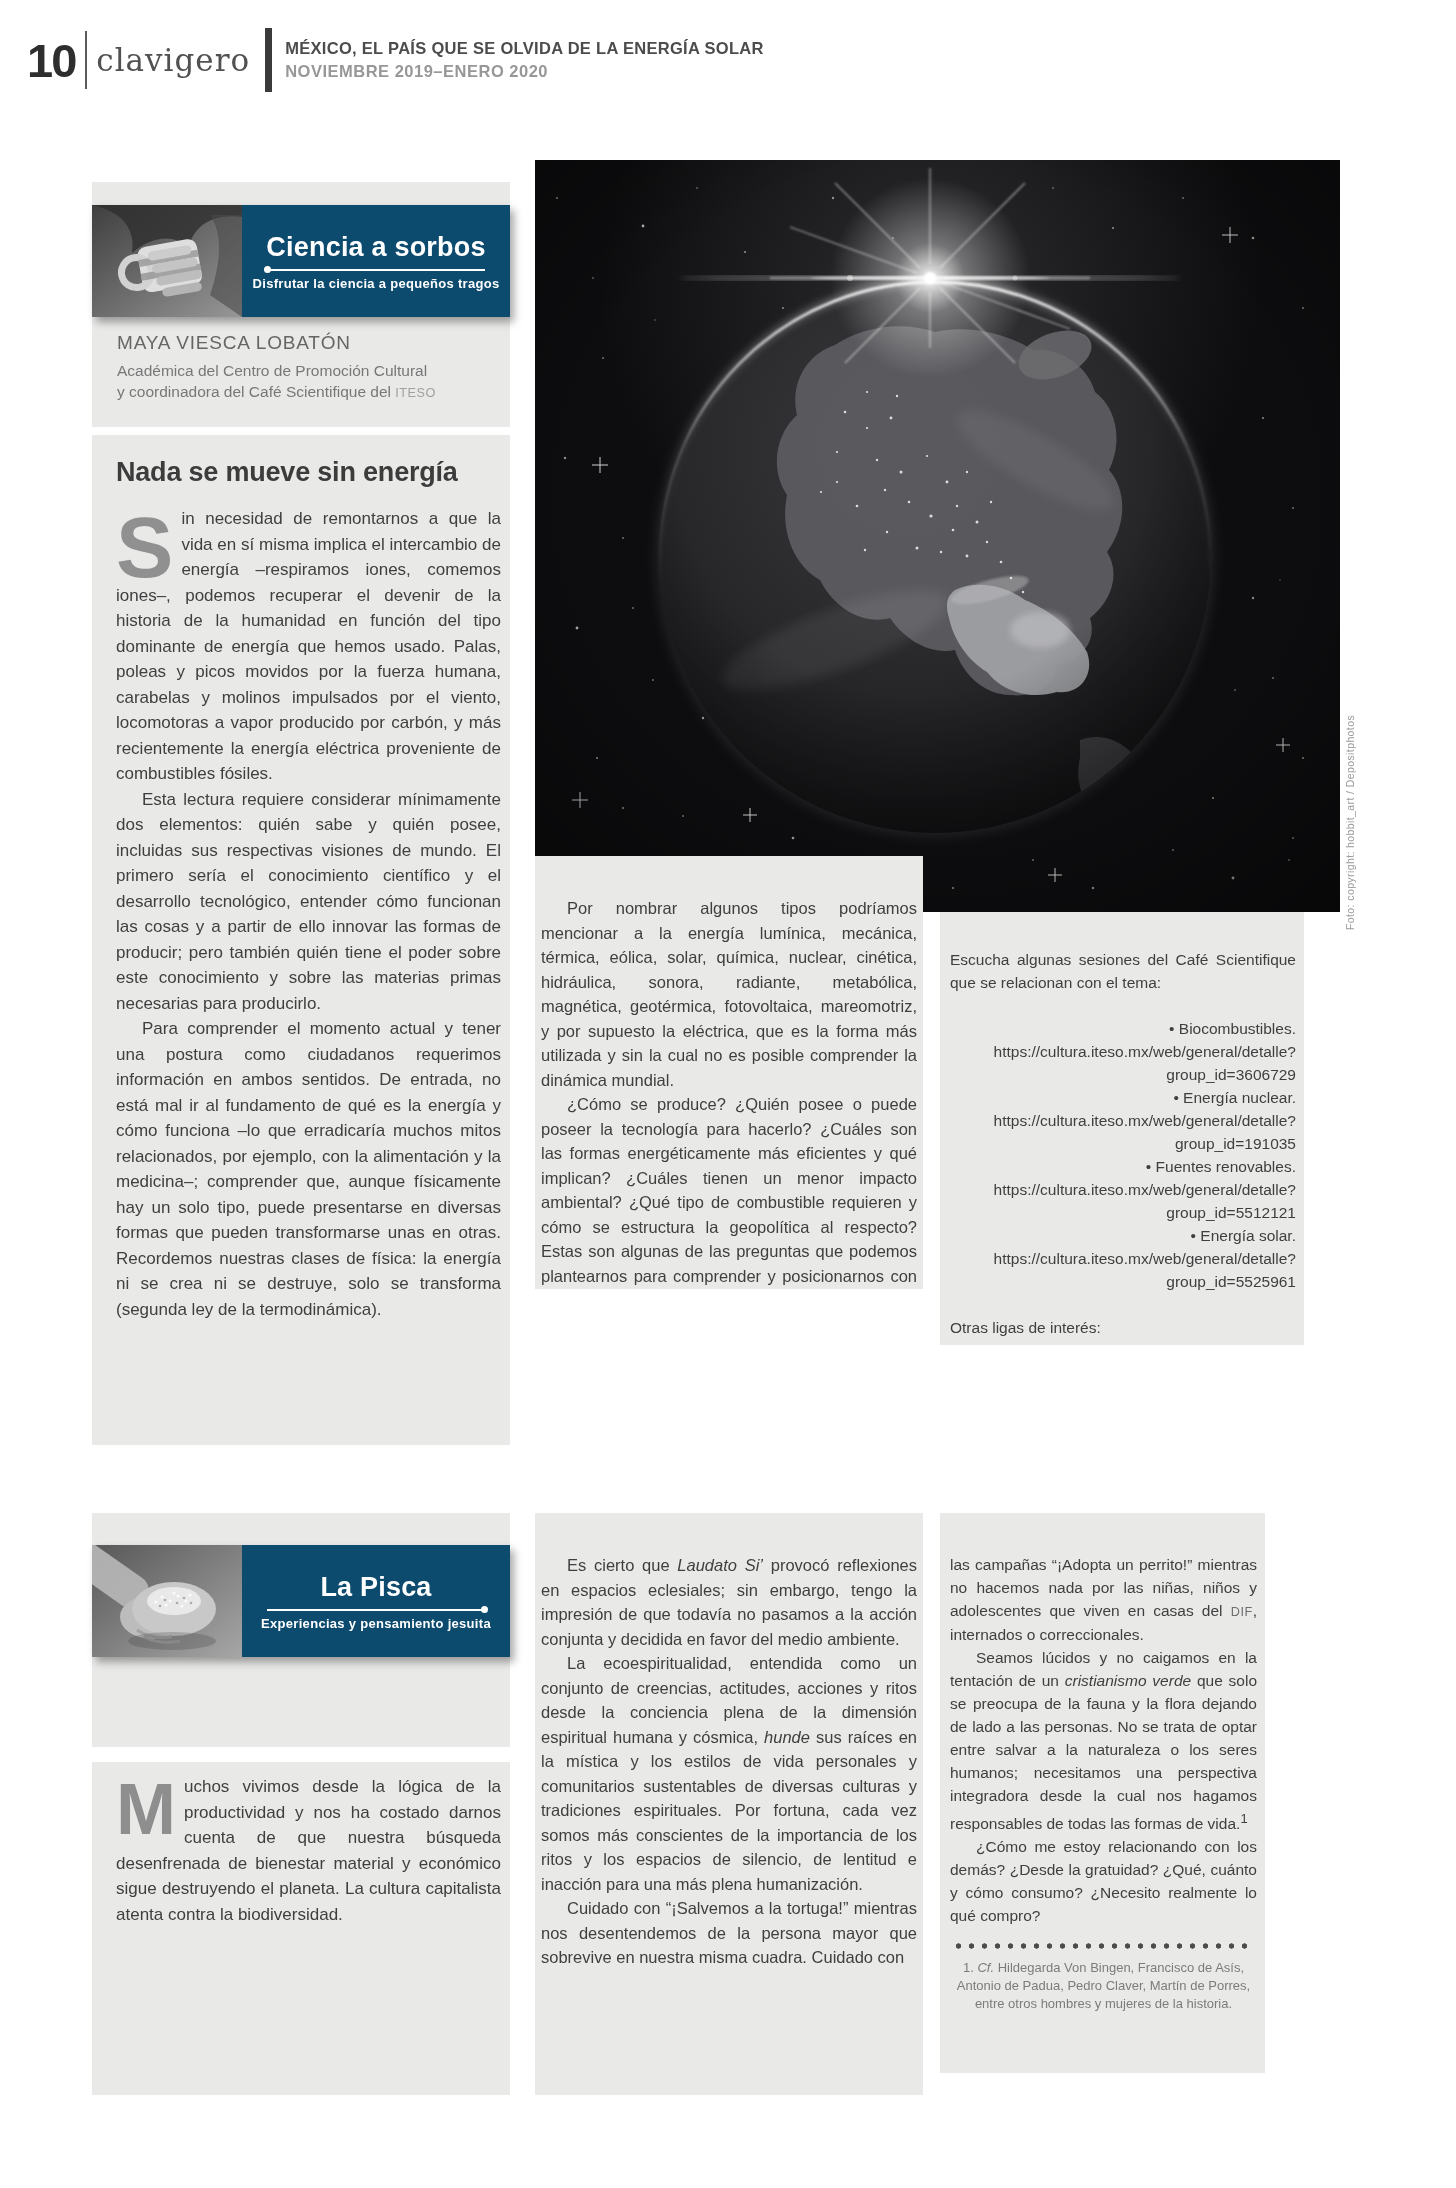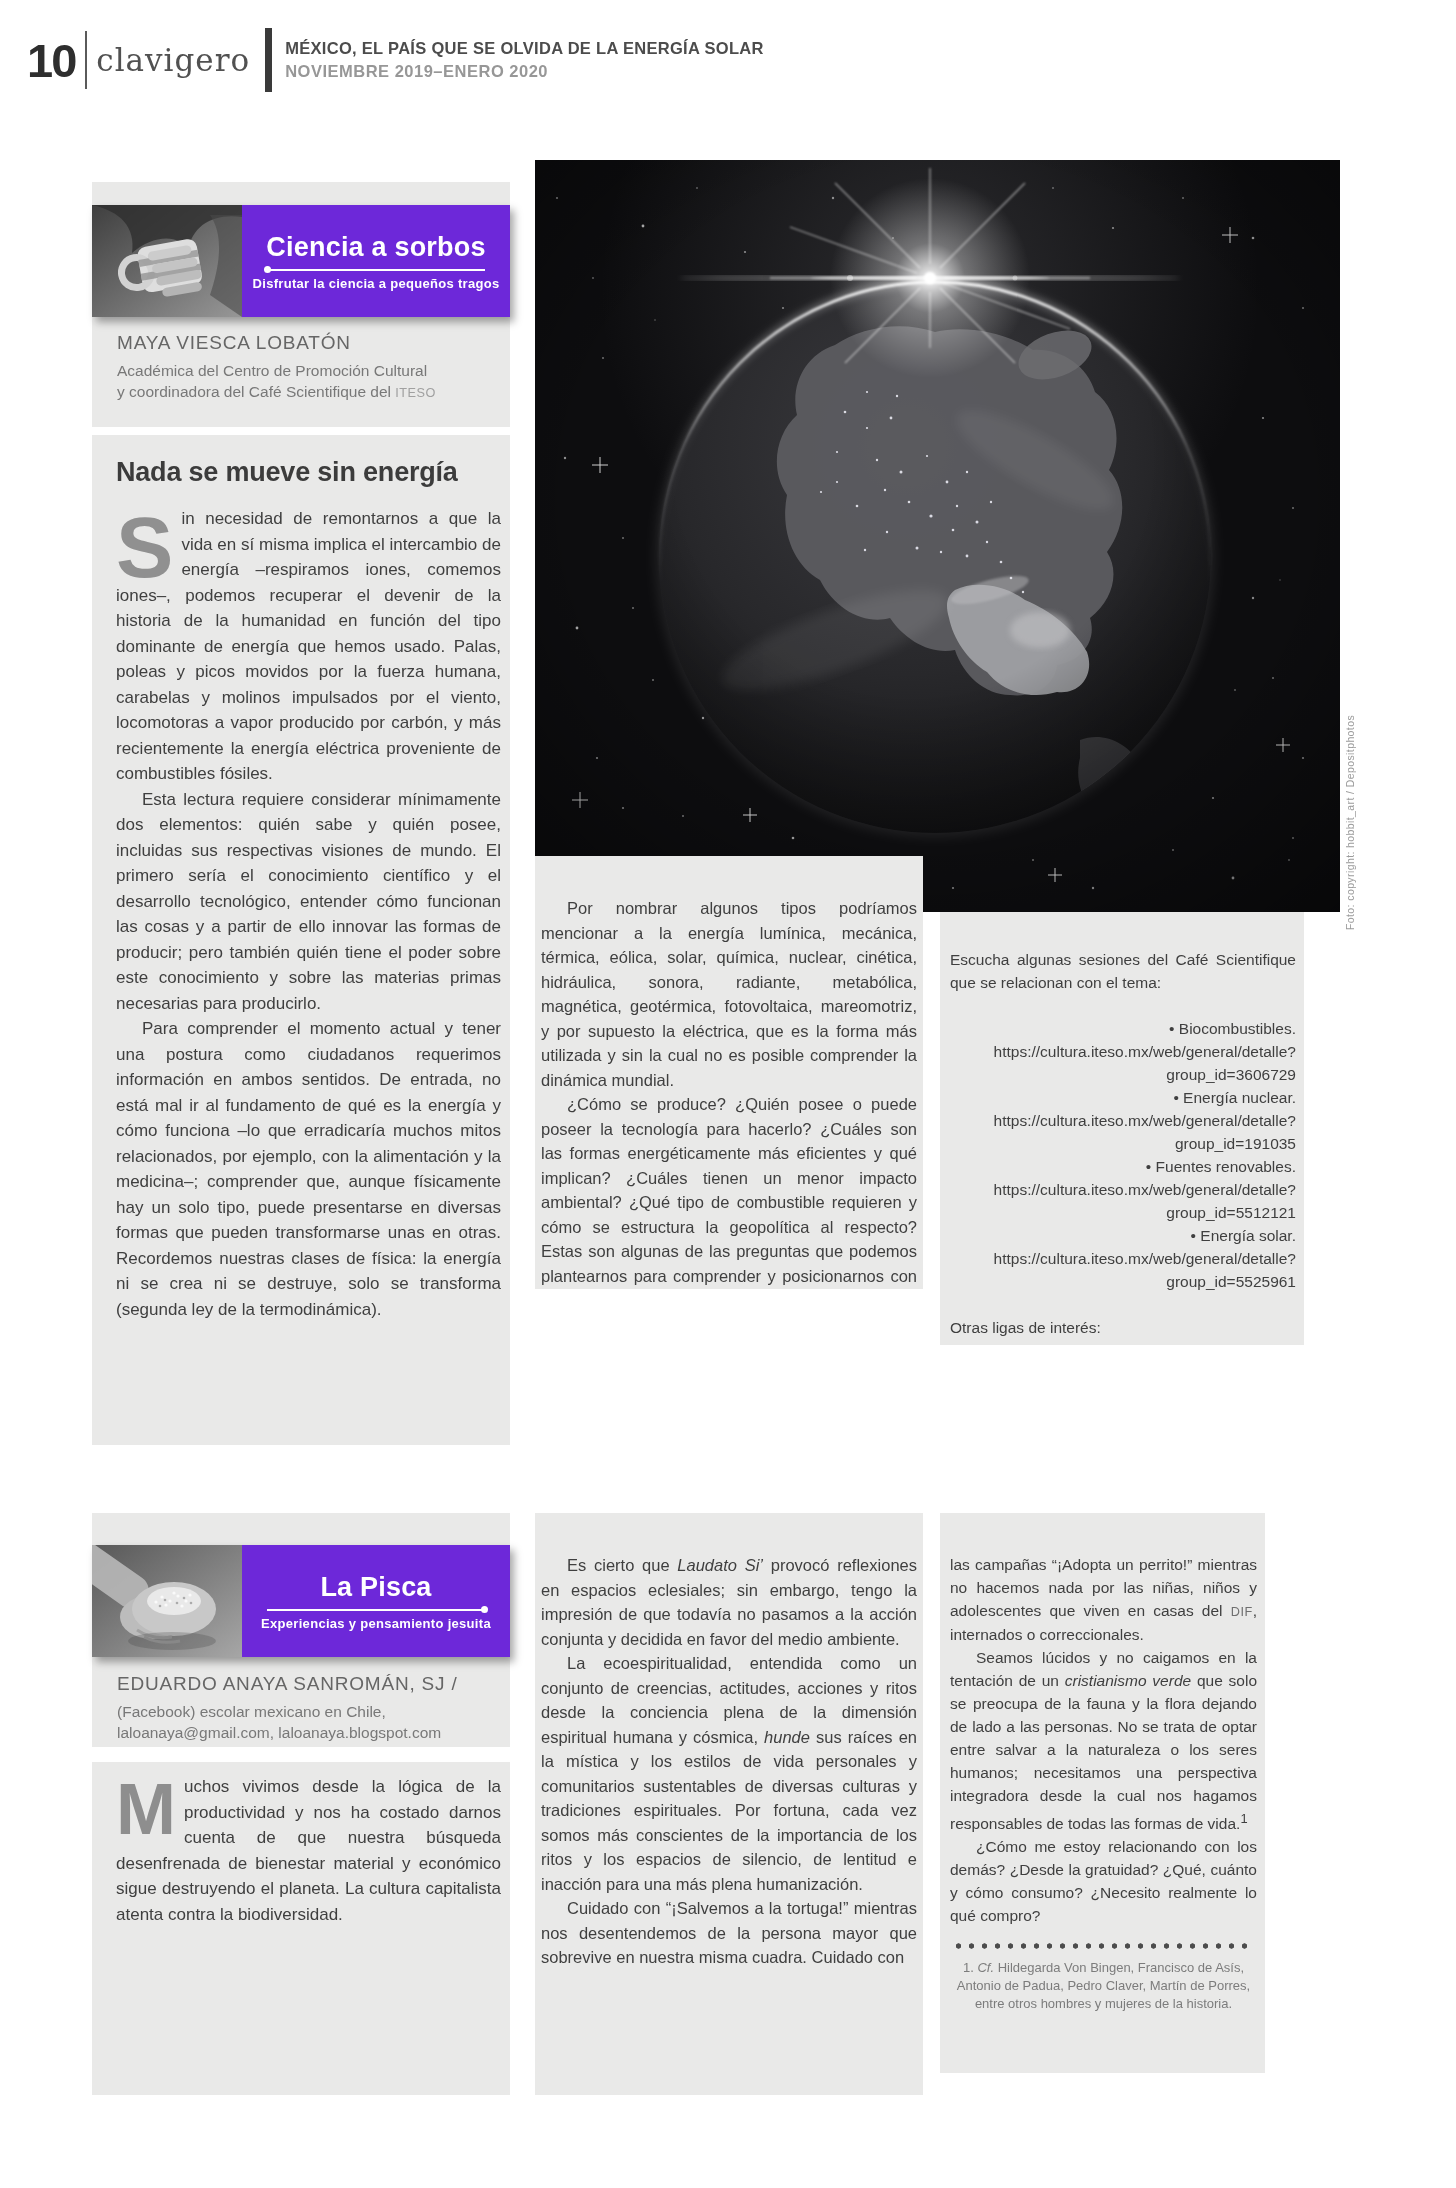--- a/index.html
+++ b/index.html
@@ -25,21 +25,21 @@
   #pD{left:92px;top:1762px;width:418px;height:333px;overflow:hidden;}
   #pMid2{left:535px;top:1513px;width:388px;height:582px;overflow:hidden;}
   #pRight2{left:940px;top:1513px;width:325px;height:560px;overflow:hidden;}
 
   
   .banner{position:absolute;left:0;width:100%;height:112px;display:flex;
           box-shadow:4px 5px 8px rgba(0,0,0,.35);}
   #pA .banner{top:23px;} #pC .banner{top:32px;}
   .banner-photo{flex:0 0 150px;width:150px;overflow:hidden;}
   .banner-photo svg{display:block;width:100%;height:100%;}
-  .banner-right{flex:1;background:#6d28d9;color:#fff;display:flex;flex-direction:column;
+  .banner-right{flex:1;background:#0c4a6e;color:#fff;display:flex;flex-direction:column;
                 align-items:center;justify-content:center;padding:0 10px;}
   .banner-title{font-size:27px;font-weight:bold;letter-spacing:.2px;}
   .banner-rule{position:relative;height:2px;background:#fff;width:88%;margin:6px auto 5px;}
   .banner-rule .dot{position:absolute;width:7px;height:7px;border-radius:50%;background:#fff;top:-2.5px;}
   .dotL{left:-3px;} .dotR{right:-3px;}
   .banner-sub{font-size:13px;font-weight:bold;letter-spacing:.3px;}
 
   
   .author{position:absolute;left:25px;right:12px;}
   #pA .author{top:150px;} #pC .author{top:160px;}
@@ -406,27 +406,20 @@
         </svg>
       </div>
       <div class="banner-right">
         <div class="banner-title">La Pisca</div>
         <div class="banner-rule">
             <span class="dot dotR"></span>
           </div>
         <div class="banner-sub">Experiencias y pensamiento jesuita</div>
       </div>
     </div>
-    <div class="author">
-      <div class="author-name">EDUARDO ANAYA SANROMÁN, SJ /</div>
-      <div class="author-desc">
-        <span>(Facebook) escolar mexicano en Chile,</span><br>
-        <span>laloanaya@gmail.com, laloanaya.blogspot.com</span>
-      </div>
-    </div>
   </div>
 
   <div class="panel" id="pD">
     <div class="art" style="padding-top:12px;">
       <div class="bt">
         <p><span class="dcM">M</span><span>uchos vivimos desde la lógica de la productividad y nos ha costado darnos cuenta de que nuestra búsqueda desenfrenada de bienestar material y económico sigue destruyendo el planeta. La cultura capitalista atenta contra la biodiversidad.</span></p>
       </div>
     </div>
   </div>
 

